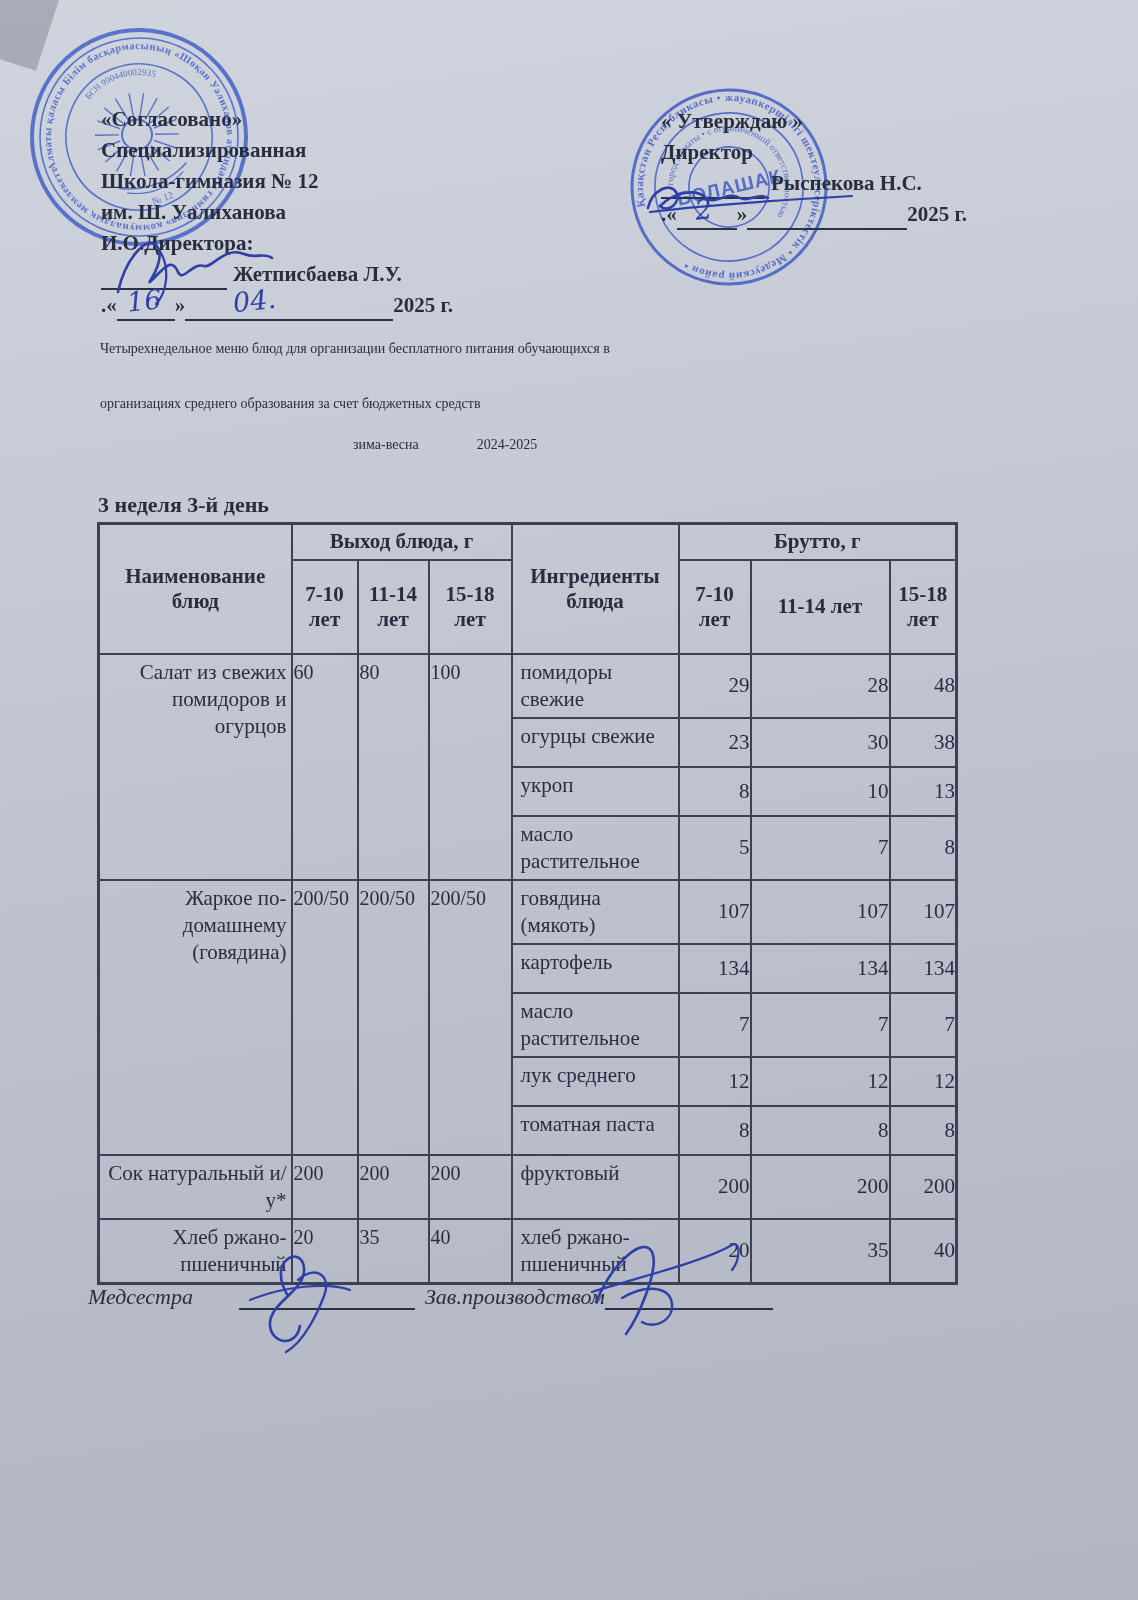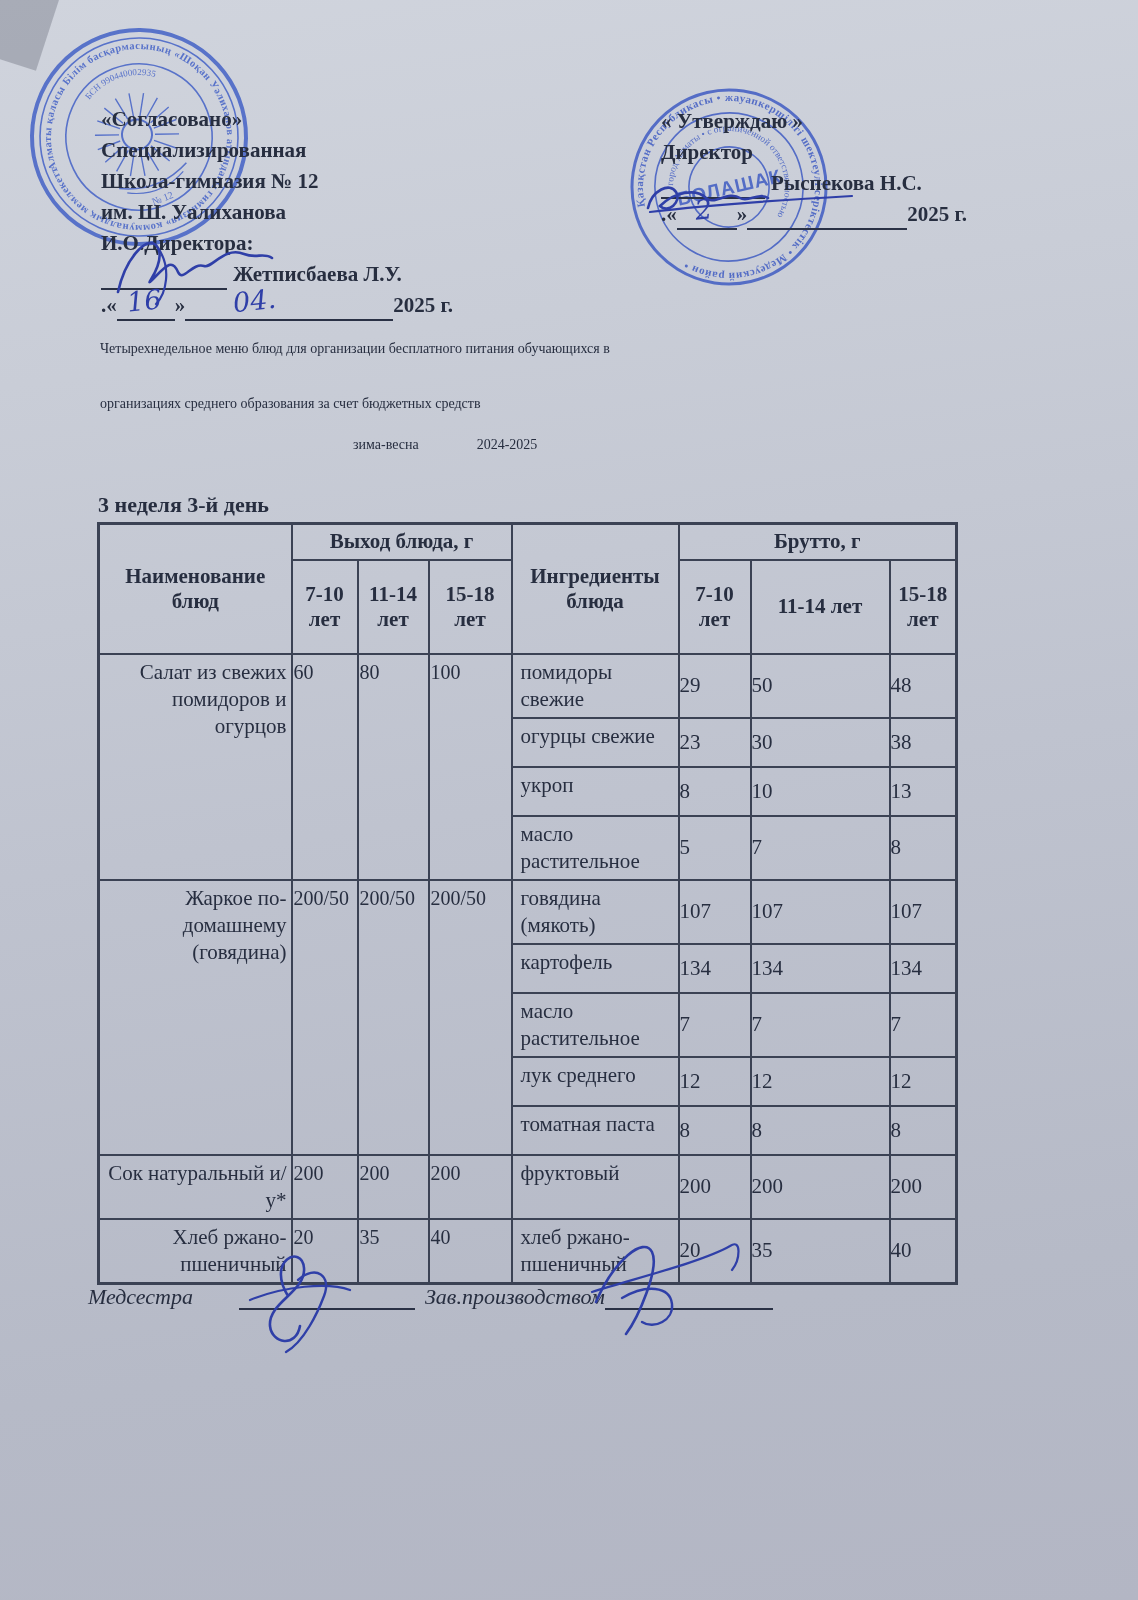--- a/index.html
+++ b/index.html
@@ -28,21 +28,21 @@
   
   table.menu{position:absolute;left:97px;top:522px;width:858px;border-collapse:collapse;table-layout:fixed;z-index:3;}
   table.menu th,table.menu td{border:2px solid #3b4254;overflow:hidden;}
   table.menu{border:3px solid #3b4254;}
   thead th{font-size:21px;font-weight:bold;padding:2px 3px;line-height:25px;}
   tr.h-group{height:36px;}
   tr.h-ages{height:94px;}
   td.dish{text-align:right;vertical-align:top;padding:4px 4px 4px 7px;font-size:21px;line-height:27px;}
   td.out{text-align:left;vertical-align:top;padding-top:6px;font-size:20px;white-space:nowrap;}
   td.ing{text-align:left;vertical-align:top;padding:4px 3px 4px 8px;font-size:21px;line-height:27px;}
-  td.num{text-align:left;vertical-align:middle;font-size:21px;padding:11px 0;}
+  td.num{text-align:right;vertical-align:middle;font-size:21px;padding:11px 0;}
   
   .footer{position:absolute;left:88px;top:1282px;font-size:22px;font-style:italic;z-index:3;white-space:nowrap;}
   .footer .uline{height:26px;border-bottom-width:2px;}
   .footer .gap1{margin-left:46px;}
   .footer .role2{margin-left:10px;}
   
   .stamp{position:absolute;z-index:2;opacity:.82;}
   .stamp-left{left:28px;top:26px;transform:rotate(-21deg);}
   .stamp-right{left:626px;top:84px;transform:rotate(-13deg);}
   .ink{position:absolute;z-index:4;}
@@ -161,21 +161,21 @@
       </tr>
     </thead>
     <tbody>
         <tr>
           <td class="dish" rowspan="4">Салат из свежих помидоров и огурцов</td>
           <td class="out" rowspan="4">60</td>
           <td class="out" rowspan="4">80</td>
           <td class="out" rowspan="4">100</td>
           <td class="ing">помидоры свежие</td>
           <td class="num">29</td>
-          <td class="num">50</td>
+          <td class="num">28</td>
           <td class="num">48</td>
         </tr>
         <tr>
           <td class="ing">огурцы свежие</td>
           <td class="num">23</td>
           <td class="num">30</td>
           <td class="num">38</td>
         </tr>
         <tr>
           <td class="ing">укроп</td>

